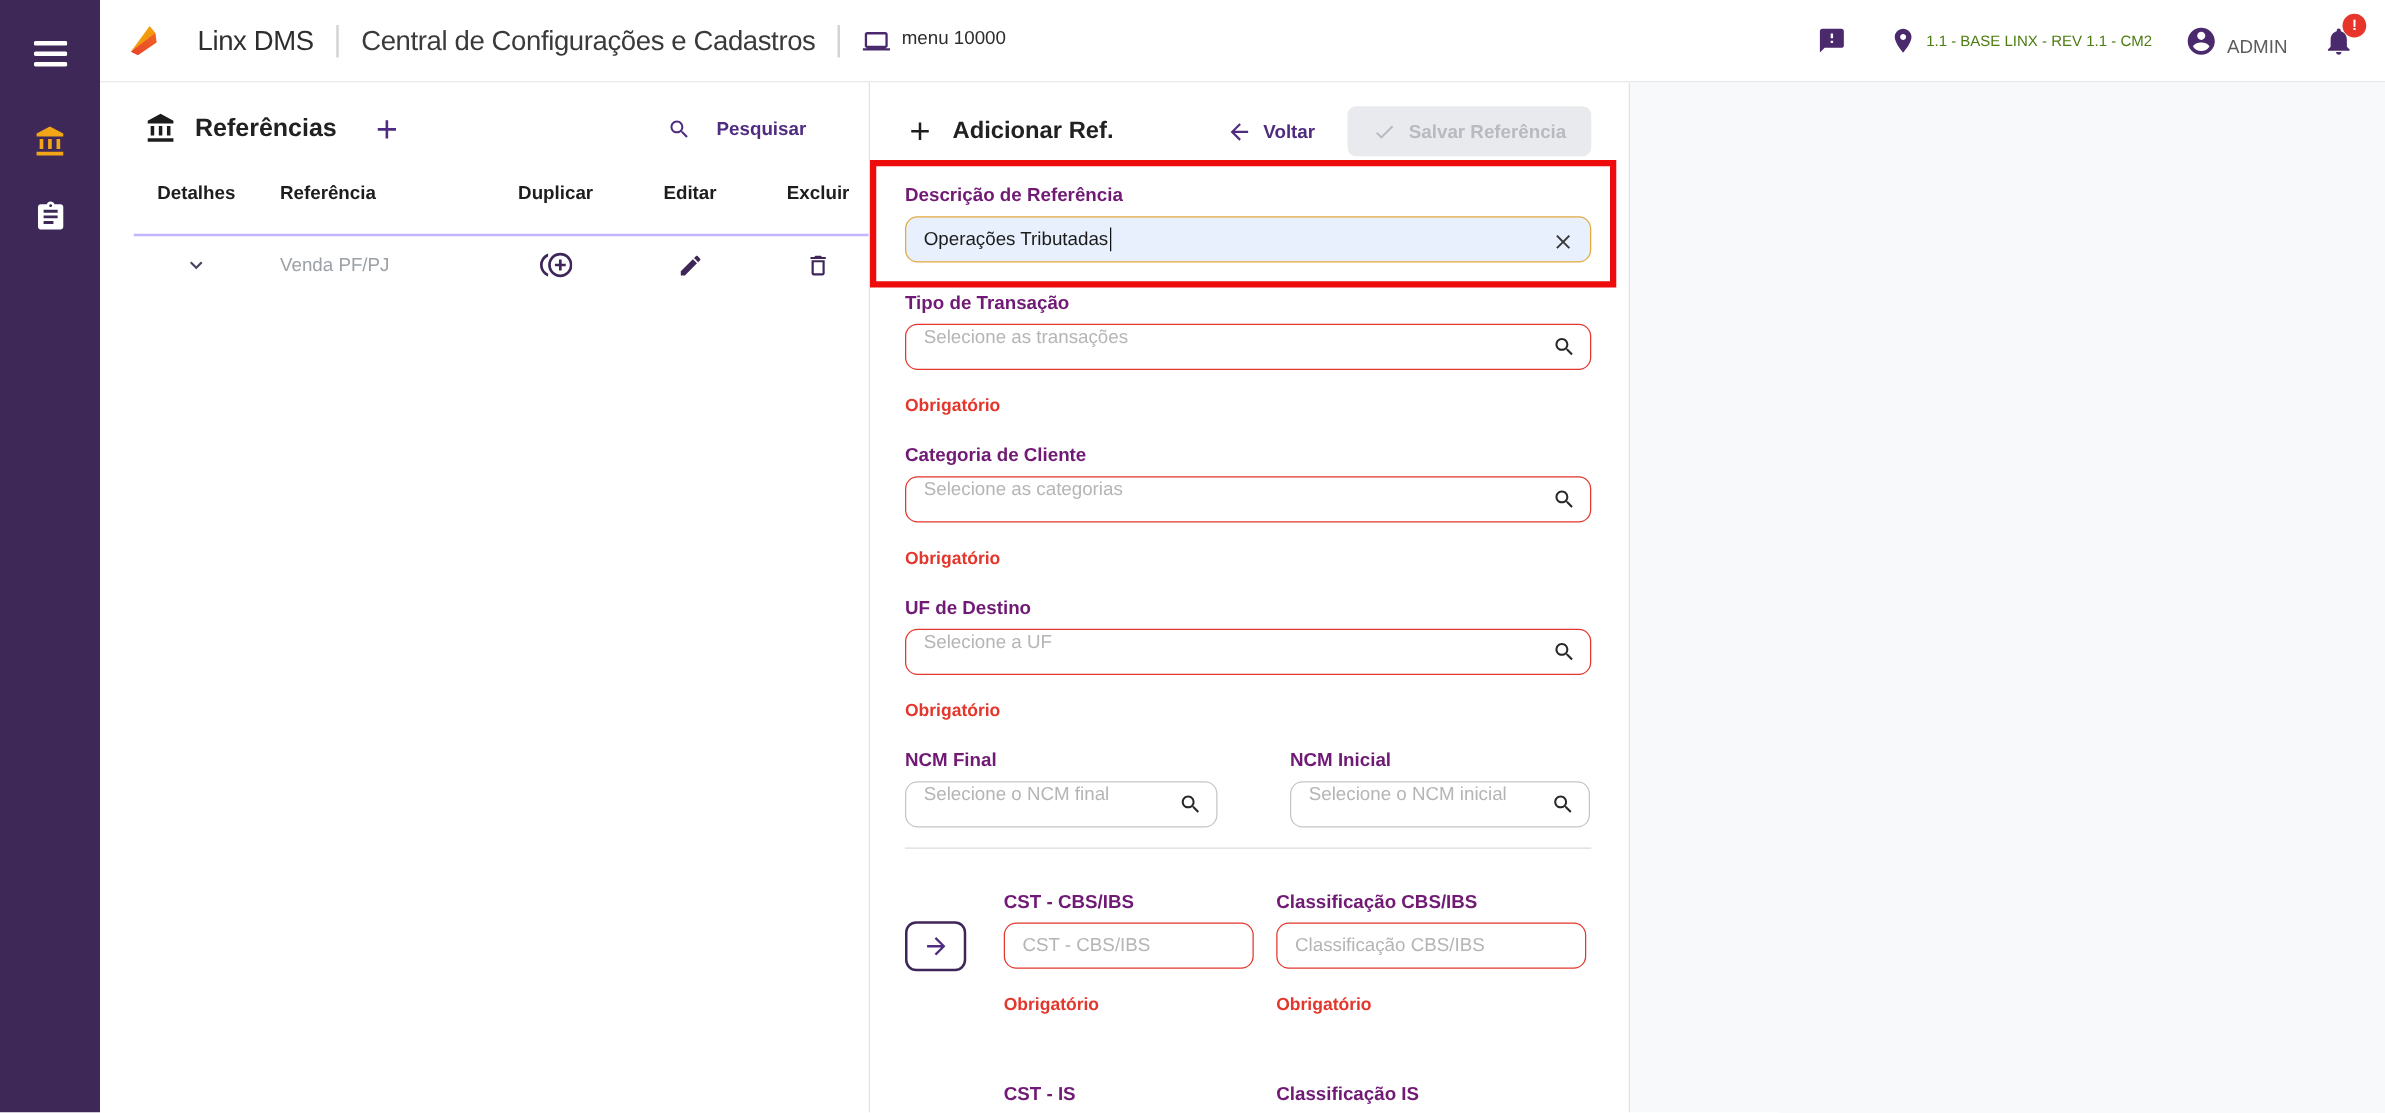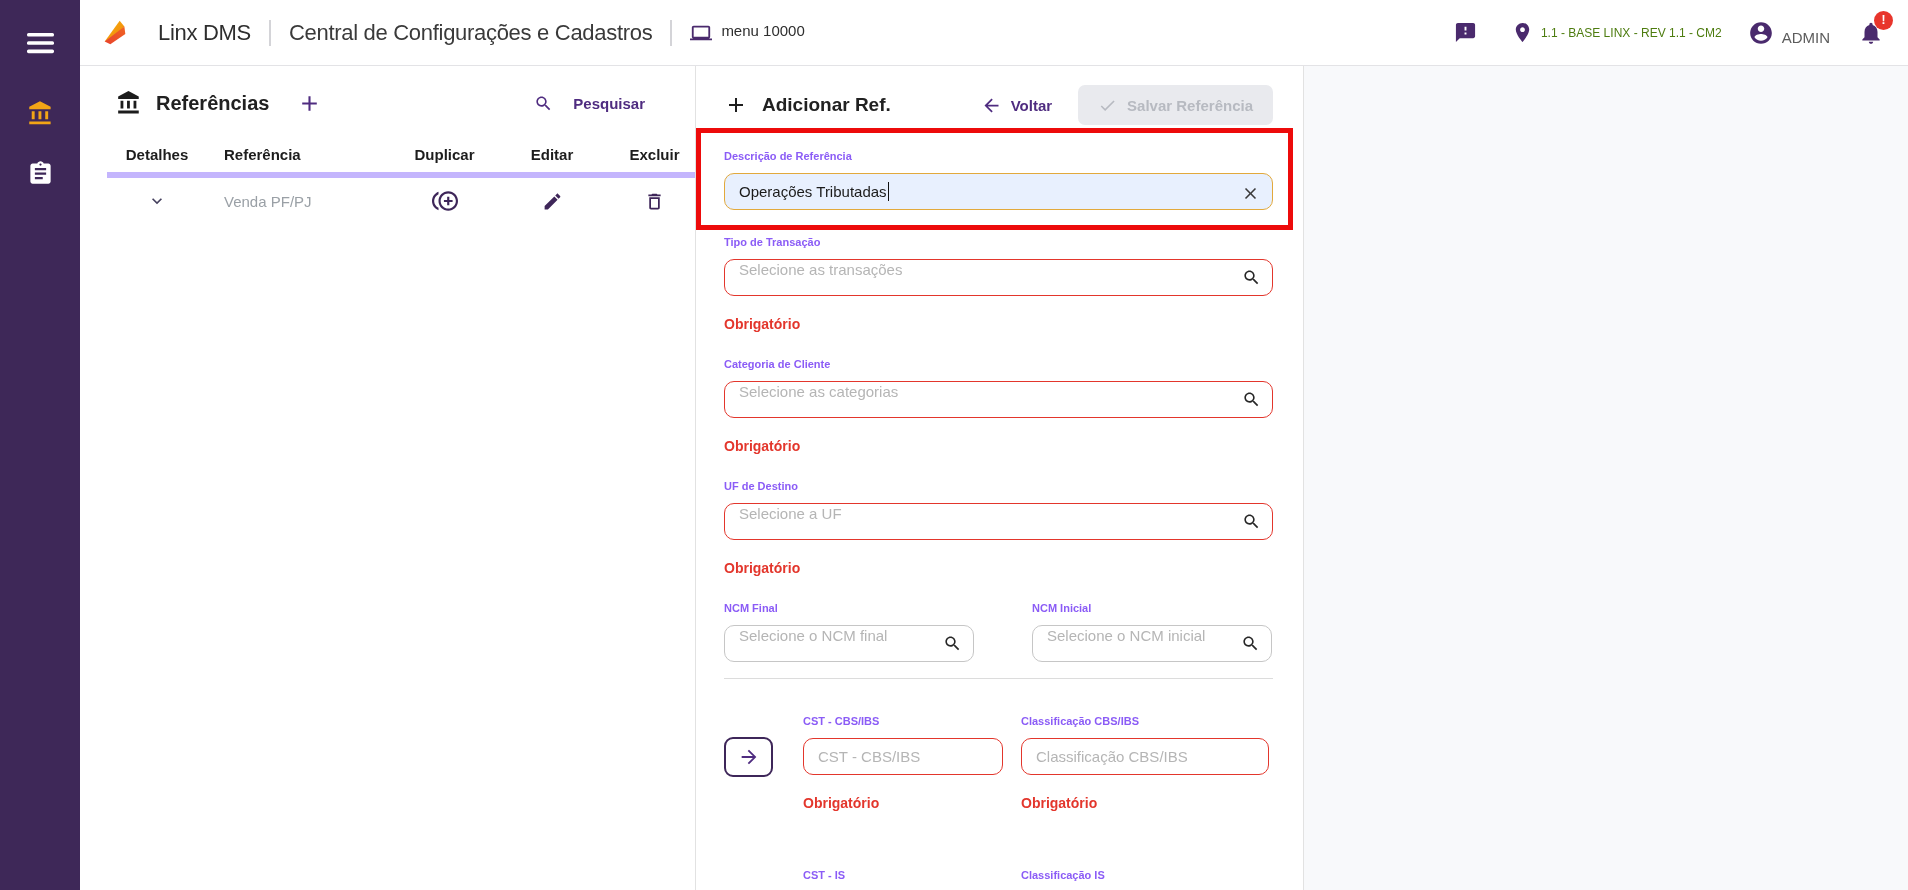--- a/index.html
+++ b/index.html
@@ -47,21 +47,21 @@
   .lp-header{display:flex;align-items:center;padding:24px 50px 0 36px}
   .lp-header .bank-ic{width:26px;height:26px;fill:#1c1c1c;flex:0 0 auto}
   .lp-title{font-size:20px;font-weight:700;color:#212121;margin-left:14px}
   .lp-add{background:none;border:none;cursor:pointer;margin-left:28px;display:flex}
   .lp-add svg{width:25px;height:25px;fill:#4f2c80}
   .lp-search{margin-left:auto;background:none;border:none;cursor:pointer;display:flex;align-items:center;gap:20px}
   .lp-search svg{width:19px;height:19px;fill:#4f2c80}
   .lp-search span{font-size:15px;font-weight:700;color:#4f2c80}
   .lp-table{margin:30px 14px 0 27px;width:600px}
   .lp-thead,.lp-row{display:grid;grid-template-columns:100px 180px 115px 100px 105px;align-items:center}
-  .lp-thead{padding-bottom:9px;border-bottom:6px solid #c4b5fd}
+  .lp-thead{padding-bottom:24px;border-bottom:2px solid #c4b5fd}
   .th{font-size:15px;font-weight:700;color:#1d1d1d;text-align:center}
   .th.left{text-align:left;padding-left:17px}
   .lp-row{height:46px}
   .cell{display:flex;justify-content:center;align-items:center}
   .cell.left{justify-content:flex-start;padding-left:17px}
   .row-name{font-size:15px;color:#9aa0a6}
   .row-btn{background:none;border:none;cursor:pointer;display:flex;align-items:center;justify-content:center}
   .row-btn svg{fill:#3e2659}
   .row-btn.chev svg{width:20px;height:20px;fill:#45405e}
   .row-btn.dup svg{width:26px;height:26px}
@@ -82,21 +82,21 @@
     display:flex;align-items:center;gap:9px;color:#4f2c80}
   .btn-back svg{width:21px;height:21px;fill:#4f2c80}
   .btn-back span{font-size:15px;font-weight:700}
   .btn-save{margin-left:26px;height:40px;padding:0 20px;border:none;border-radius:7px;
     background:#e9eaee;color:#b7bac1;display:flex;align-items:center;gap:10px;cursor:default}
   .btn-save svg{width:19px;height:19px;fill:#b7bac1}
   .btn-save span{font-size:15px;font-weight:700}
 
   .fblock{margin-top:24px}
   .fblock.first{margin-top:22px}
-  .flabel{font-size:11px;font-weight:700;color:#8b5cf6;line-height:17px;margin-bottom:8px;display:block}
+  .flabel{font-size:15px;font-weight:700;color:#701a75;line-height:17px;margin-bottom:8px;display:block}
   .fwrap{position:relative;height:37px}
   .fwrap input{width:100%;height:37px;border:1.5px solid #c6c6c6;border-radius:10px;
     padding:0 44px 16px 14px;font-size:15px;color:#1f1f1f;background:#fff;outline:none;
     font-family:"Liberation Sans",sans-serif}
   .fwrap input::placeholder{color:#b5b5b5;opacity:1}
   .fwrap .in-icon{position:absolute;right:12px;top:9px;width:19px;height:19px;fill:#272727;pointer-events:none}
   .error input,.fakeinput.err{border-color:#e3362c}
   .req{margin-top:20px;font-size:14px;font-weight:700;color:#e3362c;line-height:16px}
 
   .fakeinput{position:relative;width:100%;height:37px;border:1.5px solid #e2a93c;border-radius:10px;

